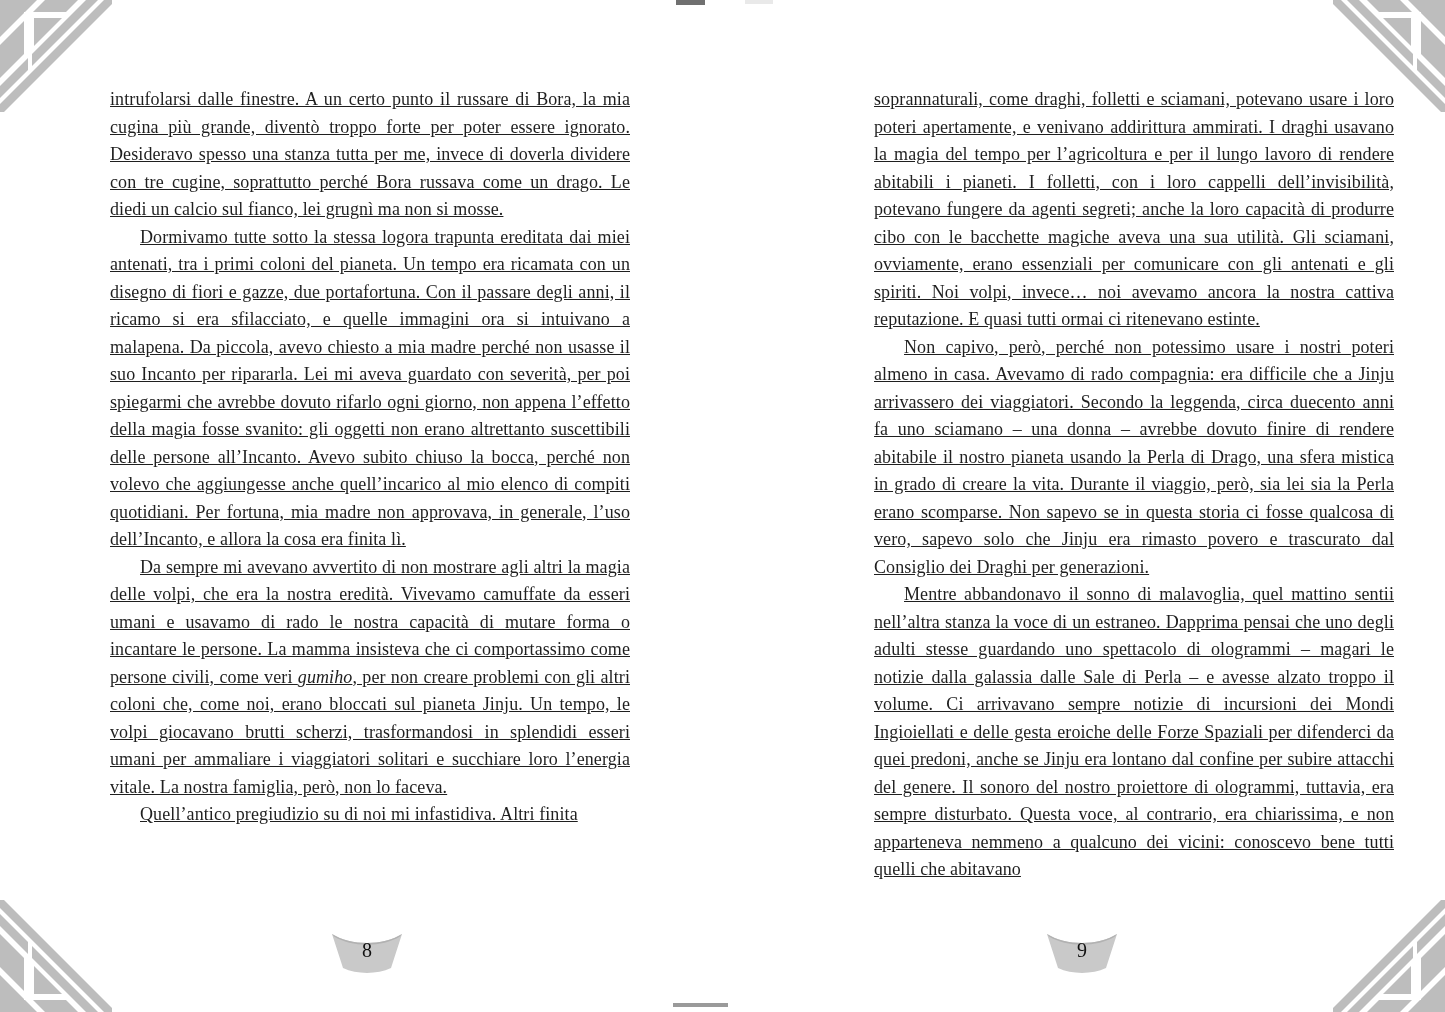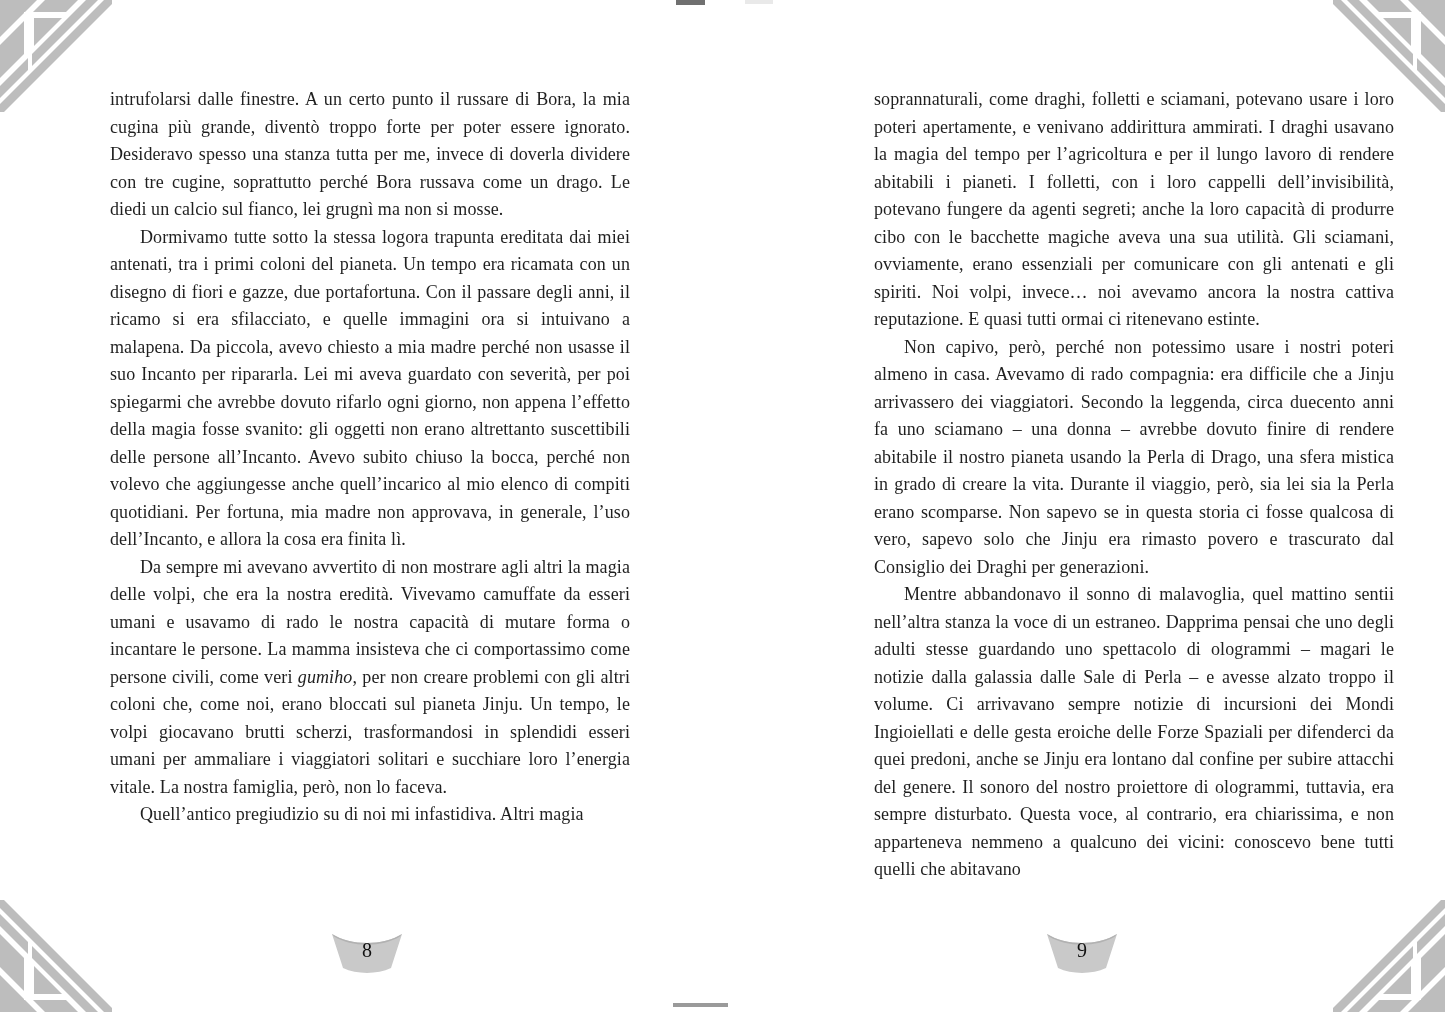--- a/index.html
+++ b/index.html
@@ -39,20 +39,21 @@
   .top-mark.light  { left: 745px; top: 0; width: 28px; height: 4px; background: #e9e9e9; }
   .bottom-mark     { left: 673px; top: 1003px; width: 55px; height: 4px; background: #9a9a9a; }
 
   
   .text-block {
     position: absolute;
     top: 86px;
     width: 520px;
     text-align: justify;
     hyphens: auto;
+    text-decoration: underline;
     -webkit-hyphens: auto;
   }
   .page-left  .text-block { left: 110px; }
   .page-right .text-block { left: 874px; }
   .para {
     margin: 0;
     font-size: 18px;
     line-height: 27.5px;
     letter-spacing: 0.1px;
   }
@@ -124,21 +125,21 @@
 
   <div class="top-mark dark"></div>
   <div class="top-mark light"></div>
   <div class="bottom-mark"></div>
 
   <div class="page page-left">
     <div class="text-block">
         <p class="para"><span>intrufolarsi dalle finestre. A un certo punto il russare di Bora, la mia cugina più grande, diventò troppo forte per poter essere ignorato. Desideravo spesso una stanza tutta per me, invece di doverla dividere con tre cugine, soprattutto perché Bora russava come un drago. Le diedi un calcio sul fianco, lei grugnì ma non si mosse.</span></p>
         <p class="para indent"><span>Dormivamo tutte sotto la stessa logora trapunta ereditata dai miei antenati, tra i primi coloni del pianeta. Un tempo era ricamata con un disegno di fiori e gazze, due portafortuna. Con il passare degli anni, il ricamo si era sfilacciato, e quelle immagini ora si intuivano a malapena. Da piccola, avevo chiesto a mia madre perché non usasse il suo Incanto per ripararla. Lei mi aveva guardato con severità, per poi spiegarmi che avrebbe dovuto rifarlo ogni giorno, non appena l’effetto della magia fosse svanito: gli oggetti non erano altrettanto suscettibili delle persone all’Incanto. Avevo subito chiuso la bocca, perché non volevo che aggiungesse anche quell’incarico al mio elenco di compiti quotidiani. Per fortuna, mia madre non approvava, in generale, l’uso dell’Incanto, e allora la cosa era finita lì.</span></p>
         <p class="para indent"><span>Da sempre mi avevano avvertito di non mostrare agli altri la magia delle volpi, che era la nostra eredità. Vivevamo camuffate da esseri umani e usavamo di rado le nostra capacità di mutare forma o incantare le persone. La mamma insisteva che ci comportassimo come persone civili, come veri </span><span class="italic">gumiho</span><span>, per non creare problemi con gli altri coloni che, come noi, erano bloccati sul pianeta Jinju. Un tempo, le volpi giocavano brutti scherzi, trasformandosi in splendidi esseri umani per ammaliare i viaggiatori solitari e succhiare loro l’energia vitale. La nostra famiglia, però, non lo faceva.</span></p>
-        <p class="para indent"><span>Quell’antico pregiudizio su di noi mi infastidiva. Altri magia</span></p>
+        <p class="para indent"><span>Quell’antico pregiudizio su di noi mi infastidiva. Altri finita</span></p>
       </div>
     <div class="pagenum-wrap">
       <svg viewBox="0 0 76 46">
           <use href="#pagetab-sym"></use>
         </svg>
       <span class="pagenum">8</span>
     </div>
   </div>
 
   <div class="page page-right">

